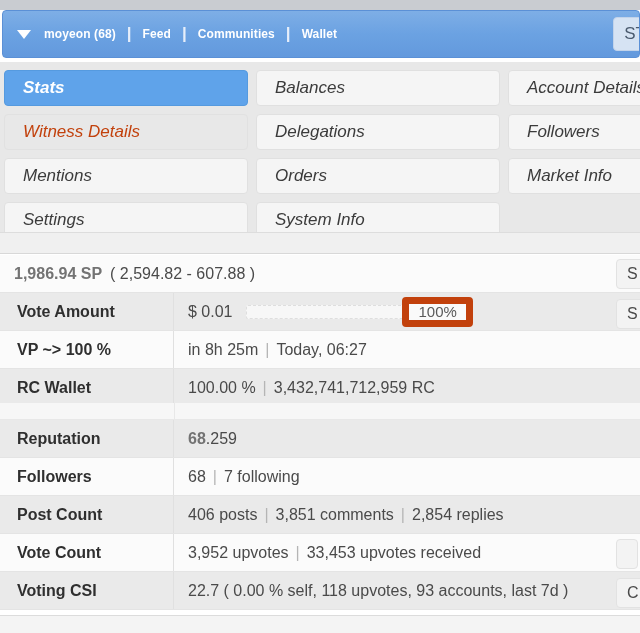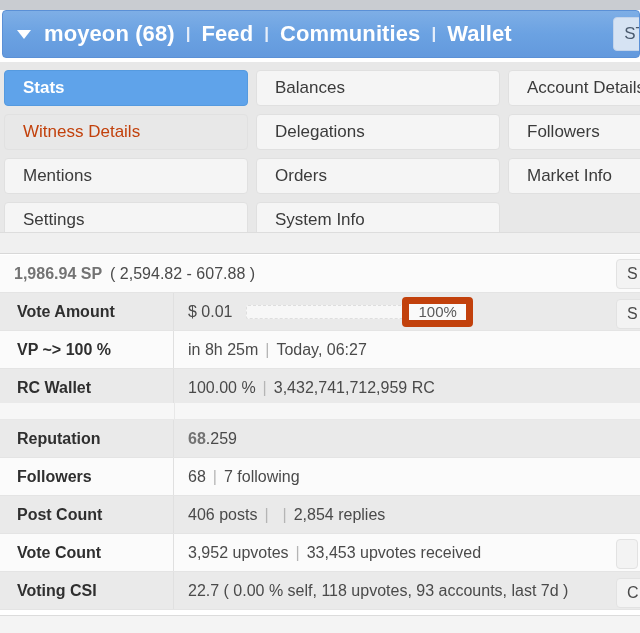--- a/index.html
+++ b/index.html
@@ -28,21 +28,21 @@
     overflow: hidden;
   }
   .nav-left { display: flex; align-items: center; padding-left: 10px; flex: 1 1 auto; white-space: nowrap; }
   .caret-icon {
     width: 22px; height: 22px; display: inline-flex;
     align-items: center; justify-content: center;
     margin-right: 9px; flex: 0 0 auto;
   }
   .caret-icon svg { display: block; }
   .nav-link {
-    color: #ffffff; font-size: 22px; font-weight: bold;
+    color: #ffffff; font-size: 12px; font-weight: bold;
     letter-spacing: 0.1px; text-decoration: none;
   }
   .nav-sep { color: #e6eefa; font-size: 17px; font-weight: bold; margin: 0 11px; }
   .nav-right { flex: 0 0 auto; padding-right: 0; display: flex; align-items: center; }
   .st-btn {
     background: #d6e3f3;
     border: 1px solid #c2d3ea;
     border-radius: 4px 0 0 4px;
     height: 34px;
     padding: 0 10px;
@@ -65,20 +65,21 @@
     height: 36px;
     background: #f5f5f5;
     border: 1px solid #e0e0e0;
     border-radius: 4px;
     display: flex; align-items: center;
     padding-left: 18px;
     font-size: 17px;
     color: #3b3b3b;
     white-space: nowrap;
     overflow: hidden;
+    font-style: italic;
   }
   .tab.active {
     background: #5fa3ea;
     border-color: #559adf;
     color: #ffffff;
     font-weight: bold;
   }
   .tab.disabled {
     background: #e8e8e8;
     border-color: #e1e1e1;
@@ -320,20 +321,21 @@
         <span class="v-pipe">|</span>
         <span>7 following</span>
       </div>
     </div>
 
     <div class="srow alt">
       <div class="scell-label">Post Count</div>
       <div class="scell-value">
         <span>406 posts</span>
         <span class="v-pipe">|</span>
+        <span>3,851 comments</span>
         <span class="v-pipe">|</span>
         <span>2,854 replies</span>
       </div>
     </div>
 
     <div class="srow">
       <div class="scell-label">Vote Count</div>
       <div class="scell-value">
         <span>3,952 upvotes</span>
         <span class="v-pipe">|</span>

